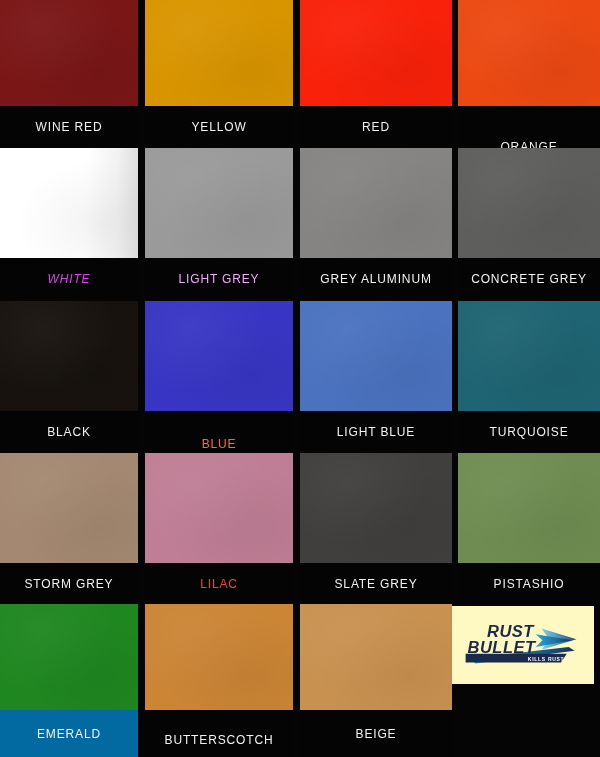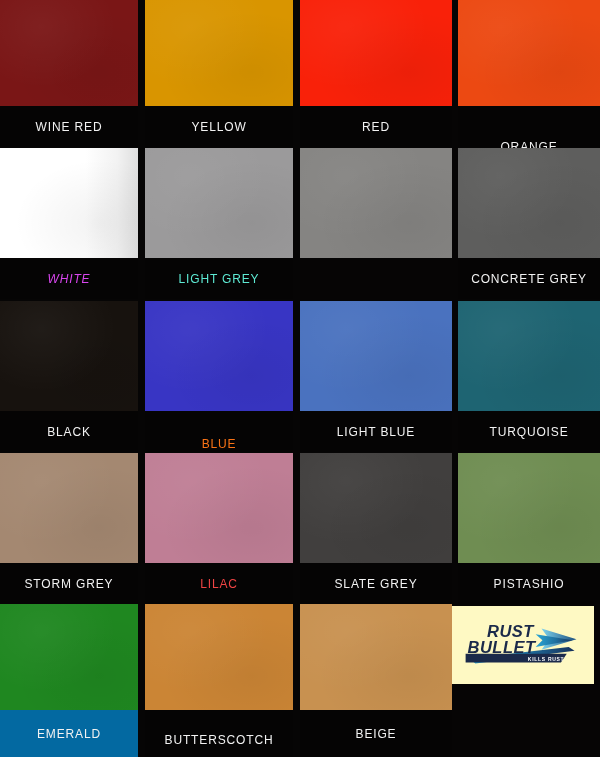--- a/index.html
+++ b/index.html
@@ -129,24 +129,27 @@
     <div class="cell" style="left: 0px; top: 148px; width: 138px; height: 110px;">
       <div class="swatch" style="background: linear-gradient(to right, rgb(255, 255, 255) 0%, rgb(255, 255, 255) 62%, rgb(242, 242, 242) 85%, rgb(222, 222, 222) 100%);"></div>
     </div>
     <div class="band" style="left: 0px; top: 258px; width: 138px; height: 41px; background: rgb(5, 4, 4);">
       <div class="band-label" style="color: #d946ef; font-style: italic;">WHITE</div>
     </div>
     <div class="cell" style="left: 145px; top: 148px; width: 148px; height: 110px;">
       <div class="swatch" style="background: rgb(155, 154, 155);"></div>
     </div>
     <div class="band" style="left: 145px; top: 258px; width: 148px; height: 41px; background: rgb(5, 4, 4);">
-      <div class="band-label" style="color: #5eead4;">LIGHT GREY</div>
+      <div class="band-label" style="color: #f0abfc;">LIGHT GREY</div>
     </div>
     <div class="cell" style="left: 300px; top: 148px; width: 152px; height: 110px;">
       <div class="swatch" style="background: rgb(133, 132, 130);"></div>
+    </div>
+    <div class="band" style="left: 300px; top: 258px; width: 152px; height: 41px; background: rgb(5, 4, 4);">
+      <div class="band-label" style="color: rgb(242, 242, 242);">GREY ALUMINUM</div>
     </div>
     <div class="cell" style="left: 458px; top: 148px; width: 142px; height: 110px;">
       <div class="swatch" style="background: rgb(94, 94, 93);"></div>
     </div>
     <div class="band" style="left: 458px; top: 258px; width: 142px; height: 41px; background: rgb(5, 4, 4);">
       <div class="band-label" style="color: rgb(242, 242, 242);">CONCRETE GREY</div>
     </div>
     <div class="cell" style="left: 0px; top: 301px; width: 138px; height: 110px;">
       <div class="swatch" style="background: rgb(23, 18, 14);"></div>
     </div>

